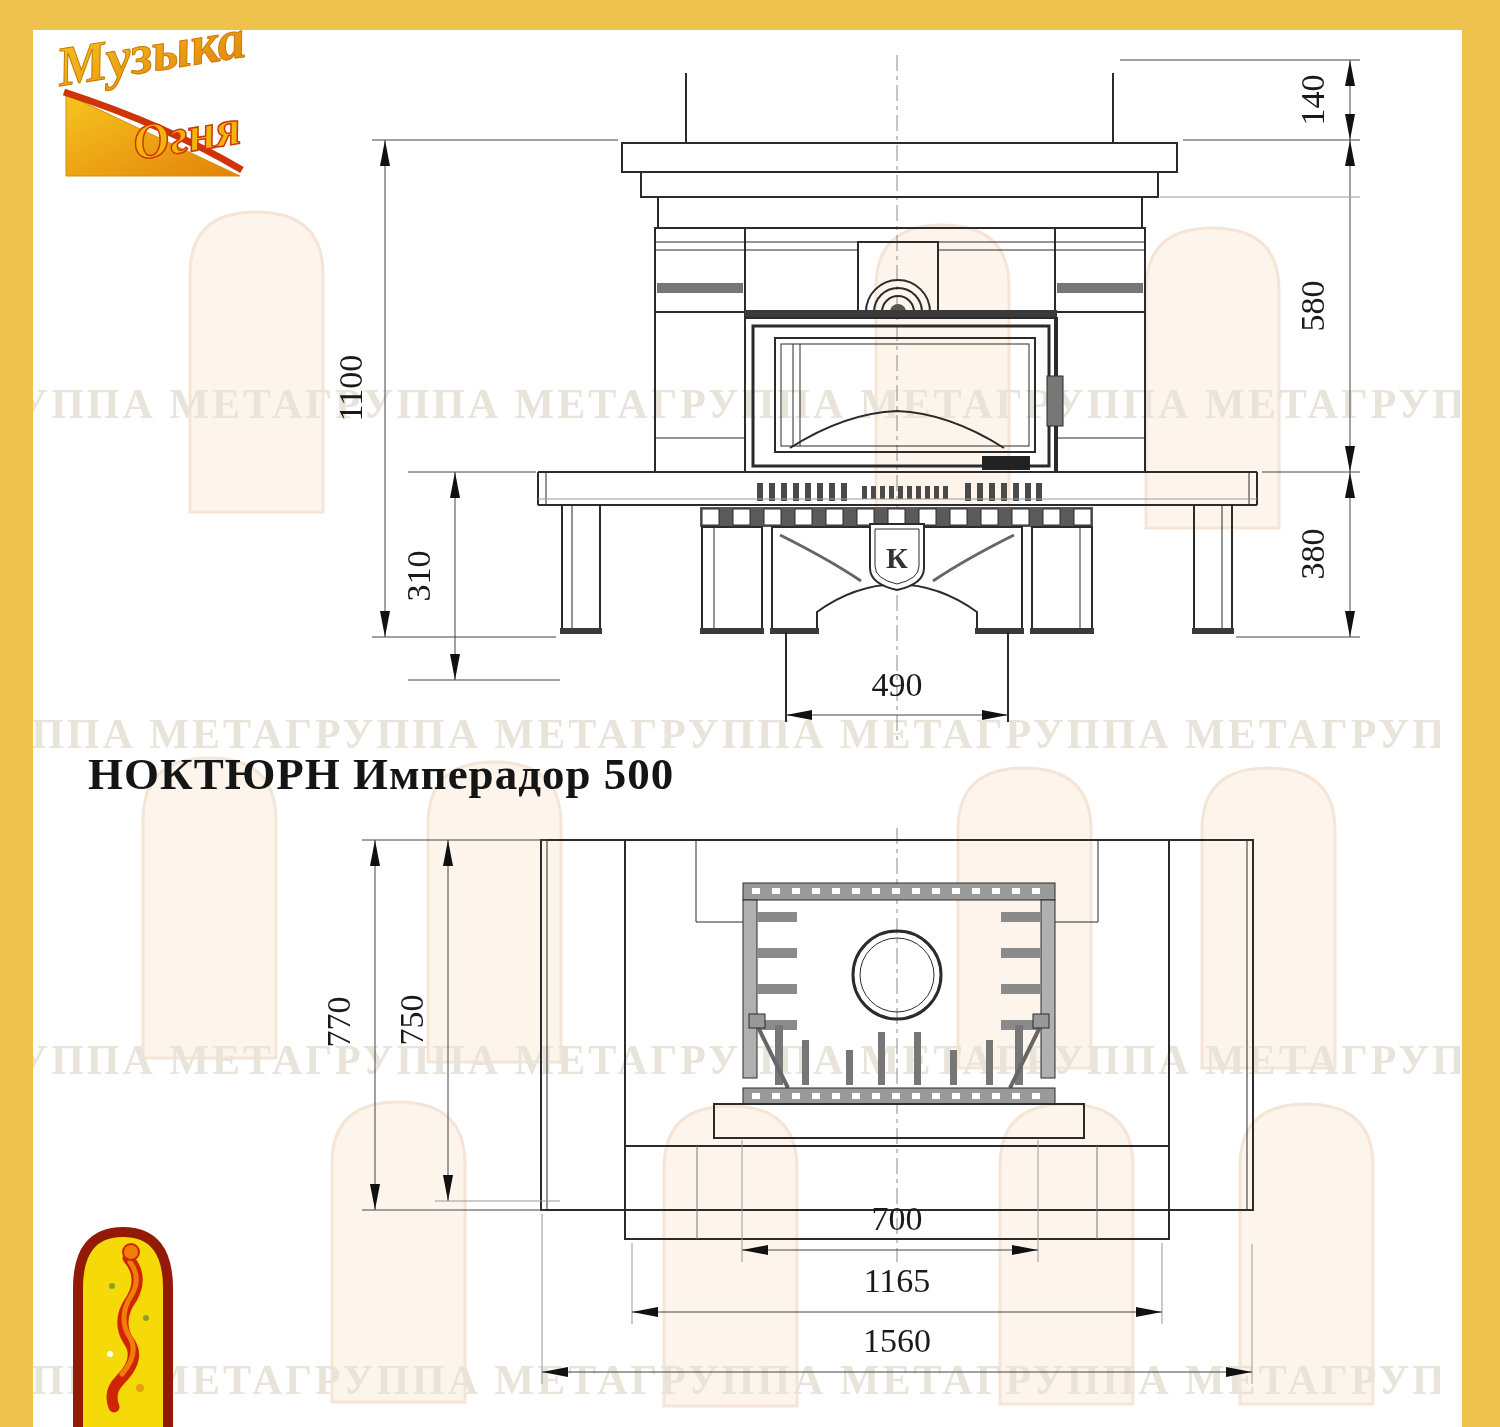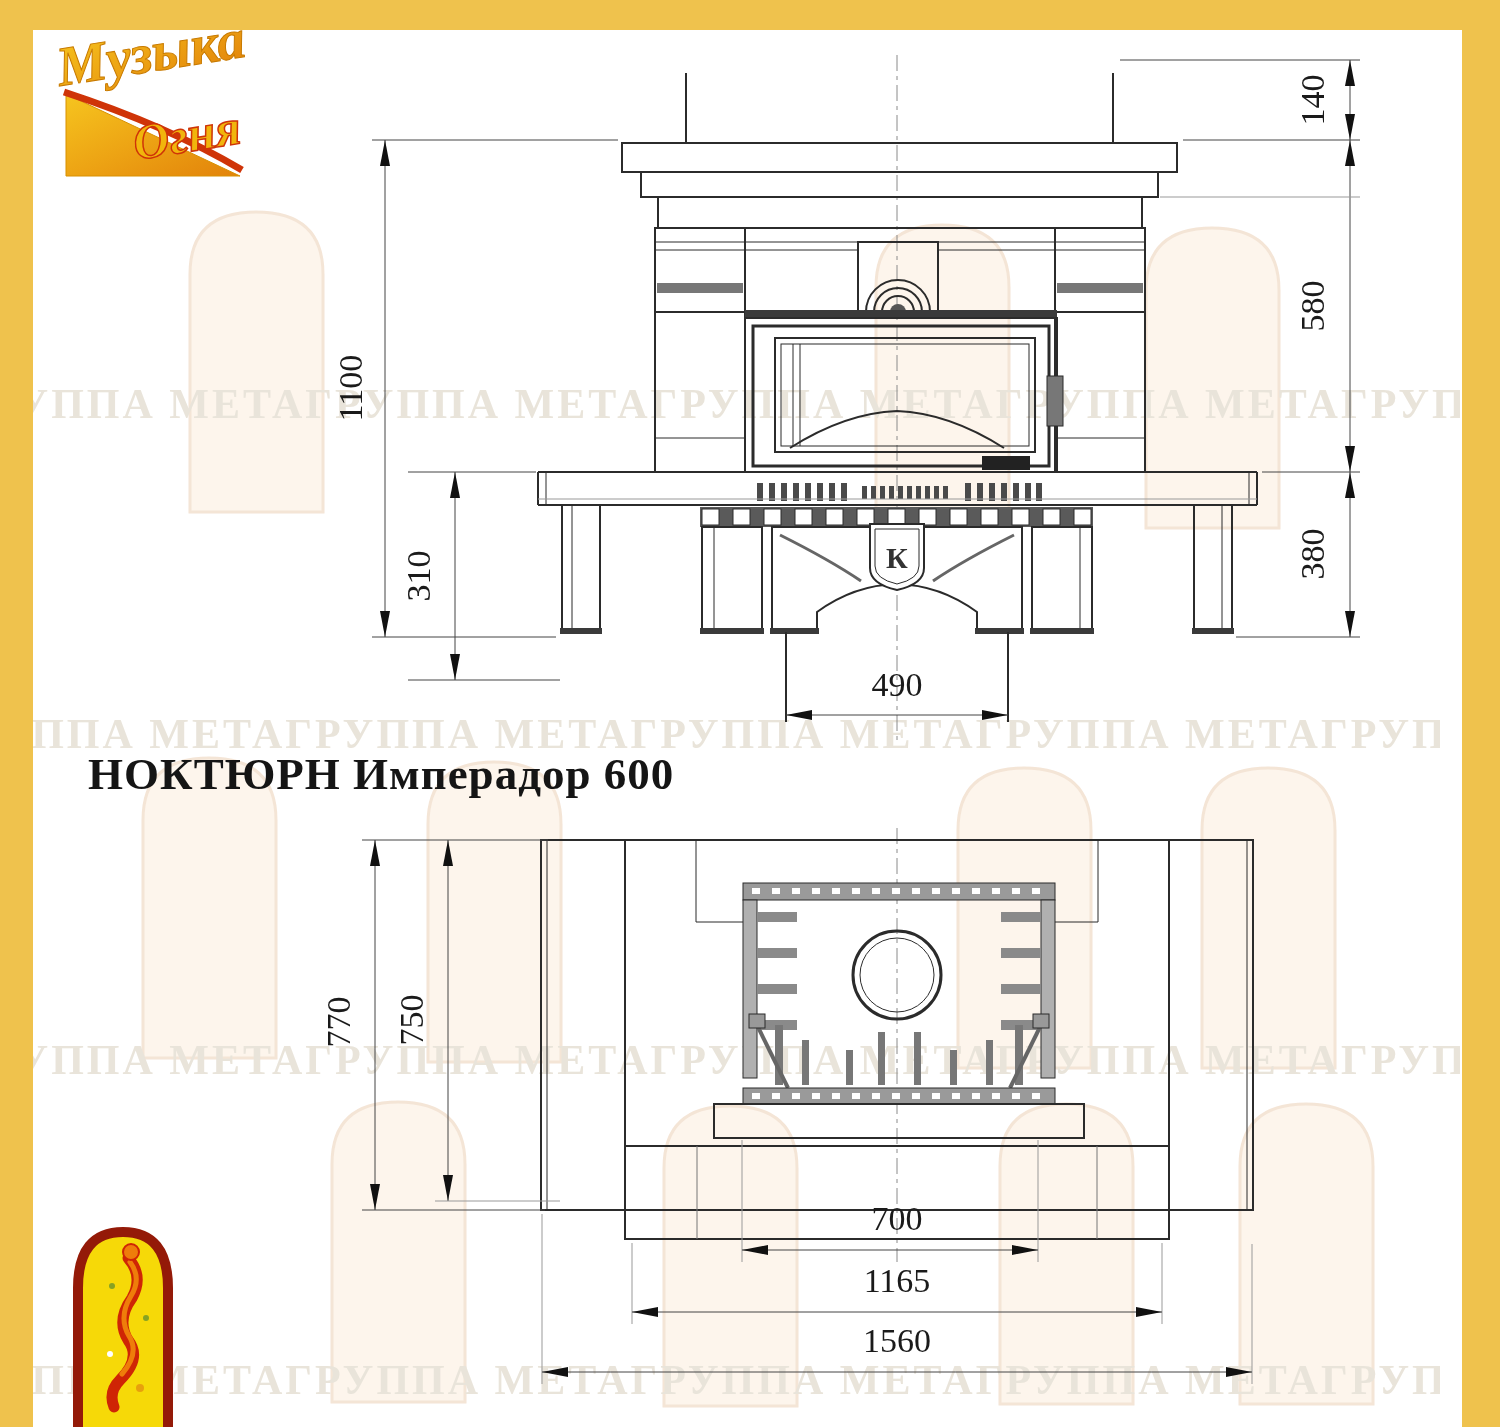--- a/index.html
+++ b/index.html
@@ -343,21 +343,21 @@
 
       <line x1="542" y1="1214" x2="542" y2="1384" stroke="#999"></line>
       <line x1="1252" y1="1244" x2="1252" y2="1384" stroke="#999"></line>
       <line x1="542" y1="1372" x2="1252" y2="1372"></line>
       <path d="M542,1372 L568,1367 L568,1377 Z" fill="#111" stroke="none"></path>
       <path d="M1252,1372 L1226,1367 L1226,1377 Z" fill="#111" stroke="none"></path>
       <text class="dim" x="897" y="1352" text-anchor="middle" stroke="none">1560</text>
     </g>
   </svg>
 
-  <div class="title">НОКТЮРН Имперадор 600</div>
+  <div class="title">НОКТЮРН Имперадор 500</div>
 
   <svg class="abs" style="left:18px;top:8px" width="300" height="170" viewBox="0 0 300 170">
     <defs>
       <linearGradient id="gold" x1="0" y1="0" x2="1" y2="1">
         <stop offset="0" stop-color="#f6c51f"></stop>
         <stop offset="0.5" stop-color="#eda414"></stop>
         <stop offset="1" stop-color="#e2820a"></stop>
       </linearGradient>
     </defs>
     <polygon points="48,86 222,168 48,168" fill="url(#gold)" stroke="#d89000" stroke-width="1"></polygon>

